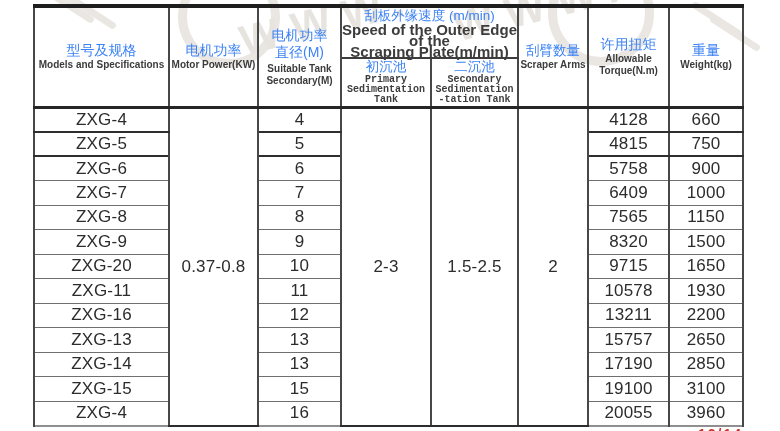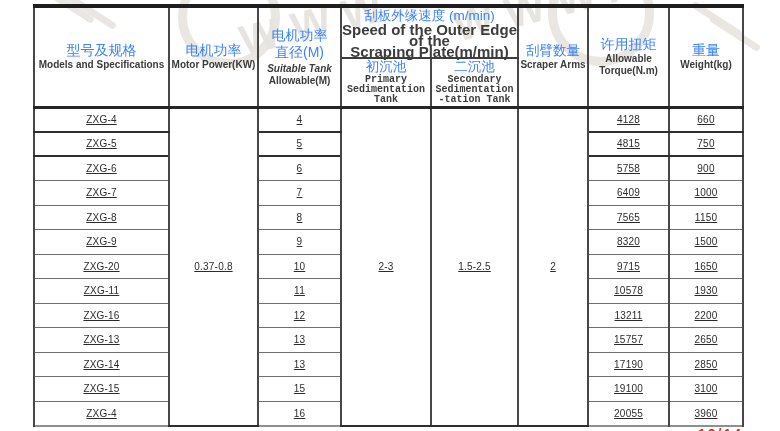--- a/index.html
+++ b/index.html
@@ -33,27 +33,27 @@
     padding:0;text-align:center;vertical-align:middle;background:transparent;
     border-top:1px solid #6f6f6f;border-bottom:1px solid #6f6f6f;
     border-left:2px solid #474747;border-right:2px solid #474747;
   }
   .spec thead th{border-bottom:3px solid #262626;}
   .spec th.speed-title{border-bottom:2px solid #3c3c3c;}
   .spec tbody tr.thick td{border-bottom:2.5px solid #2e2e2e;}
   .hr1{height:43px;}
   .hr2{height:49px;}
   .spec tbody tr{height:24.5px;}
-  .spec tbody td{font-size:10px;font-weight:500;color:#2c2c2c;letter-spacing:.2px;text-decoration:underline;}
+  .spec tbody td{font-size:17px;font-weight:500;color:#2c2c2c;letter-spacing:.2px;}
   .zh{font-size:14px;font-weight:400;line-height:17px;color:#3b82f6;text-align:center;}
   .zh-sm{font-size:13.5px;line-height:16px;}
   .en{font-size:10px;line-height:12px;color:#3c3c3c;}
   .en-sm{font-size:15px;line-height:11px;}
   .en-xs{font-size:10px;line-height:10px;font-family:Liberation Mono, monospace;}
-  .gap{margin-top:2px;font-style:italic;}
+  .gap{margin-top:2px;}
   
   .page-num{
     position:absolute;left:698px;top:426px;color:#cc3527;
     font-size:14px;font-weight:700;letter-spacing:2px;
   }
 </style>
 </head>
 <body>
 
 <div class="stage">
@@ -87,21 +87,21 @@
           <div class="en">Models and Specifications</div>
         </th>
         <th rowspan="2">
           <div class="zh">电机功率</div>
           <div class="en">Motor Power(KW)</div>
         </th>
         <th rowspan="2">
           <div class="zh">电机功率</div>
           <div class="zh">直径(M)</div>
           <div class="en gap">Suitable Tank</div>
-          <div class="en">Allowable(M)</div>
+          <div class="en">Secondary(M)</div>
         </th>
         <th colspan="2" class="speed-title">
           <div class="zh zh-sm">刮板外缘速度 (m/min)</div>
           <div class="en en-sm">Speed of the Outer Edge of the</div>
           <div class="en en-sm">Scraping Plate(m/min)</div>
         </th>
         <th rowspan="2">
           <div class="zh zh-sm">刮臂数量</div>
           <div class="en">Scraper Arms</div>
         </th>

